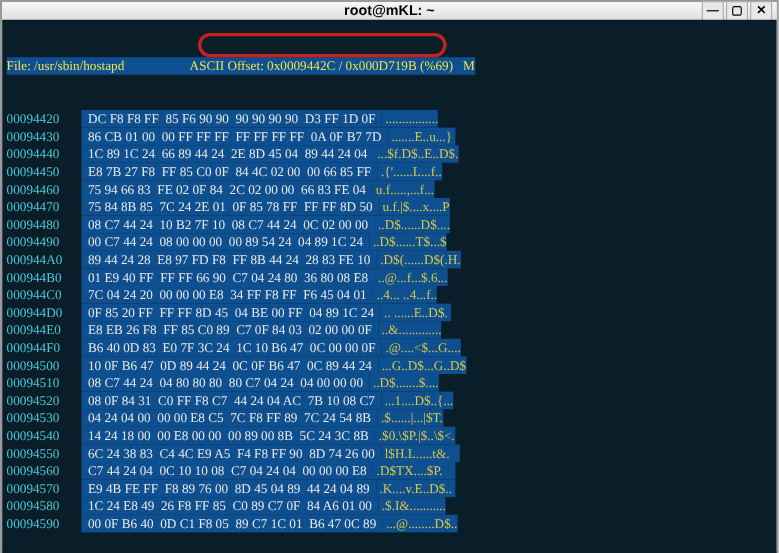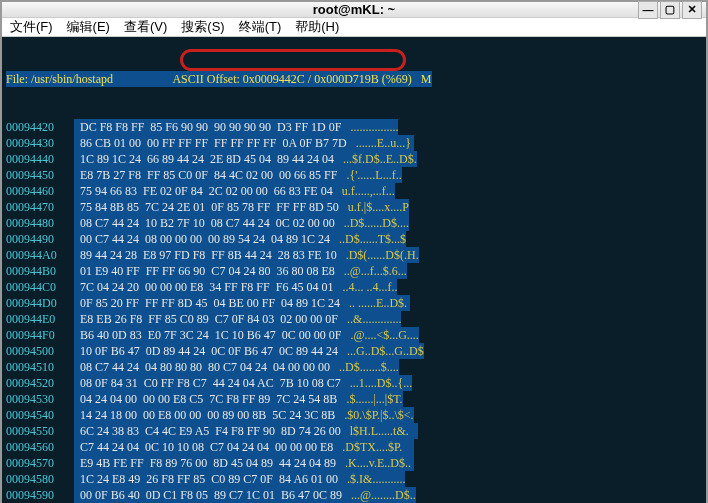--- a/index.html
+++ b/index.html
@@ -24,28 +24,20 @@
 
 <div class="window">
   <div class="titlebar">
     <span>root@mKL: ~</span>
     <div class="winbtn">
       <span>—</span>
       <span>▢</span>
       <span>✕</span>
     </div>
   </div>
-  <div class="menubar">
-    <span>文件(F)</span>
-    <span>编辑(E)</span>
-    <span>查看(V)</span>
-    <span>搜索(S)</span>
-    <span>终端(T)</span>
-    <span>帮助(H)</span>
-  </div>
   <div class="termwrap">
     <div class="terminal">
       <div class="row status"><span class="highlight-bg" style="color:#f0e050;"><span>File:</span> <span>/usr/sbin/hostapd</span>                    <span>ASCII</span> <span>Offset:</span> <span>0x0009442C</span> <span>/</span> <span>0x000D719B</span> <span>(%69)</span>   <span>M</span></span></div>
       <div id="hexrows"><div class="row"><span class="offset offset-col">00094420</span><span class="highlight-bg" style="color: rgb(232, 232, 232);">  DC F8 F8 FF  85 F6 90 90  90 90 90 90  D3 FF 1D 0F  </span><span class="highlight-bg" style="color: rgb(216, 200, 74);"> ................</span></div><div class="row"><span class="offset offset-col">00094430</span><span class="highlight-bg" style="color: rgb(232, 232, 232);">  86 CB 01 00  00 FF FF FF  FF FF FF FF  0A 0F B7 7D  </span><span class="highlight-bg" style="color: rgb(216, 200, 74);"> .......E..u...} </span></div><div class="row"><span class="offset offset-col">00094440</span><span class="highlight-bg" style="color: rgb(232, 232, 232);">  1C 89 1C 24  66 89 44 24  2E 8D 45 04  89 44 24 04  </span><span class="highlight-bg" style="color: rgb(216, 200, 74);"> ...$f.D$..E..D$.</span></div><div class="row"><span class="offset offset-col">00094450</span><span class="highlight-bg" style="color: rgb(232, 232, 232);">  E8 7B 27 F8  FF 85 C0 0F  84 4C 02 00  00 66 85 FF  </span><span class="highlight-bg" style="color: rgb(216, 200, 74);"> .{'......L...f..</span></div><div class="row"><span class="offset offset-col">00094460</span><span class="highlight-bg" style="color: rgb(232, 232, 232);">  75 94 66 83  FE 02 0F 84  2C 02 00 00  66 83 FE 04  </span><span class="highlight-bg" style="color: rgb(216, 200, 74);"> u.f.....,...f...</span></div><div class="row"><span class="offset offset-col">00094470</span><span class="highlight-bg" style="color: rgb(232, 232, 232);">  75 84 8B 85  7C 24 2E 01  0F 85 78 FF  FF FF 8D 50  </span><span class="highlight-bg" style="color: rgb(216, 200, 74);"> u.f.|$....x....P</span></div><div class="row"><span class="offset offset-col">00094480</span><span class="highlight-bg" style="color: rgb(232, 232, 232);">  08 C7 44 24  10 B2 7F 10  08 C7 44 24  0C 02 00 00  </span><span class="highlight-bg" style="color: rgb(216, 200, 74);"> ..D$......D$....</span></div><div class="row"><span class="offset offset-col">00094490</span><span class="highlight-bg" style="color: rgb(232, 232, 232);">  00 C7 44 24  08 00 00 00  00 89 54 24  04 89 1C 24  </span><span class="highlight-bg" style="color: rgb(216, 200, 74);"> ..D$......T$...$</span></div><div class="row"><span class="offset offset-col">000944A0</span><span class="highlight-bg" style="color: rgb(232, 232, 232);">  89 44 24 28  E8 97 FD F8  FF 8B 44 24  28 83 FE 10  </span><span class="highlight-bg" style="color: rgb(216, 200, 74);"> .D$(......D$(.H.</span></div><div class="row"><span class="offset offset-col">000944B0</span><span class="highlight-bg" style="color: rgb(232, 232, 232);">  01 E9 40 FF  FF FF 66 90  C7 04 24 80  36 80 08 E8  </span><span class="highlight-bg" style="color: rgb(216, 200, 74);"> ..@...f...$.6...</span></div><div class="row"><span class="offset offset-col">000944C0</span><span class="highlight-bg" style="color: rgb(232, 232, 232);">  7C 04 24 20  00 00 00 E8  34 FF F8 FF  F6 45 04 01  </span><span class="highlight-bg" style="color: rgb(216, 200, 74);"> ..4... ..4...f..</span></div><div class="row"><span class="offset offset-col">000944D0</span><span class="highlight-bg" style="color: rgb(232, 232, 232);">  0F 85 20 FF  FF FF 8D 45  04 BE 00 FF  04 89 1C 24  </span><span class="highlight-bg" style="color: rgb(216, 200, 74);"> .. ......E..D$. </span></div><div class="row"><span class="offset offset-col">000944E0</span><span class="highlight-bg" style="color: rgb(232, 232, 232);">  E8 EB 26 F8  FF 85 C0 89  C7 0F 84 03  02 00 00 0F  </span><span class="highlight-bg" style="color: rgb(216, 200, 74);"> ..&amp;.............</span></div><div class="row"><span class="offset offset-col">000944F0</span><span class="highlight-bg" style="color: rgb(232, 232, 232);">  B6 40 0D 83  E0 7F 3C 24  1C 10 B6 47  0C 00 00 0F  </span><span class="highlight-bg" style="color: rgb(216, 200, 74);"> .@....&lt;$...G....</span></div><div class="row"><span class="offset offset-col">00094500</span><span class="highlight-bg" style="color: rgb(232, 232, 232);">  10 0F B6 47  0D 89 44 24  0C 0F B6 47  0C 89 44 24  </span><span class="highlight-bg" style="color: rgb(216, 200, 74);"> ...G..D$...G..D$</span></div><div class="row"><span class="offset offset-col">00094510</span><span class="highlight-bg" style="color: rgb(232, 232, 232);">  08 C7 44 24  04 80 80 80  80 C7 04 24  04 00 00 00  </span><span class="highlight-bg" style="color: rgb(216, 200, 74);"> ..D$.......$....</span></div><div class="row"><span class="offset offset-col">00094520</span><span class="highlight-bg" style="color: rgb(232, 232, 232);">  08 0F 84 31  C0 FF F8 C7  44 24 04 AC  7B 10 08 C7  </span><span class="highlight-bg" style="color: rgb(216, 200, 74);"> ...1....D$..{...</span></div><div class="row"><span class="offset offset-col">00094530</span><span class="highlight-bg" style="color: rgb(232, 232, 232);">  04 24 04 00  00 00 E8 C5  7C F8 FF 89  7C 24 54 8B  </span><span class="highlight-bg" style="color: rgb(216, 200, 74);"> .$......|...|$T.</span></div><div class="row"><span class="offset offset-col">00094540</span><span class="highlight-bg" style="color: rgb(232, 232, 232);">  14 24 18 00  00 E8 00 00  00 89 00 8B  5C 24 3C 8B  </span><span class="highlight-bg" style="color: rgb(216, 200, 74);"> .$0.\$P.|$..\$&lt;.</span></div><div class="row"><span class="offset offset-col">00094550</span><span class="highlight-bg" style="color: rgb(232, 232, 232);">  6C 24 38 83  C4 4C E9 A5  F4 F8 FF 90  8D 74 26 00  </span><span class="highlight-bg" style="color: rgb(216, 200, 74);"> l$H.L.....t&amp;.   </span></div><div class="row"><span class="offset offset-col">00094560</span><span class="highlight-bg" style="color: rgb(232, 232, 232);">  C7 44 24 04  0C 10 10 08  C7 04 24 04  00 00 00 E8  </span><span class="highlight-bg" style="color: rgb(216, 200, 74);"> .D$TX....$P.    </span></div><div class="row"><span class="offset offset-col">00094570</span><span class="highlight-bg" style="color: rgb(232, 232, 232);">  E9 4B FE FF  F8 89 76 00  8D 45 04 89  44 24 04 89  </span><span class="highlight-bg" style="color: rgb(216, 200, 74);"> .K....v.E..D$.. </span></div><div class="row"><span class="offset offset-col">00094580</span><span class="highlight-bg" style="color: rgb(232, 232, 232);">  1C 24 E8 49  26 F8 FF 85  C0 89 C7 0F  84 A6 01 00  </span><span class="highlight-bg" style="color: rgb(216, 200, 74);"> .$.I&amp;...........</span></div><div class="row"><span class="offset offset-col">00094590</span><span class="highlight-bg" style="color: rgb(232, 232, 232);">  00 0F B6 40  0D C1 F8 05  89 C7 1C 01  B6 47 0C 89  </span><span class="highlight-bg" style="color: rgb(216, 200, 74);"> ...@........D$..</span></div></div>
       
     </div>
     <div class="mark" style="top:12px; left:178px; width:226px; height:22px;"></div>
 
   </div>
 </div>

